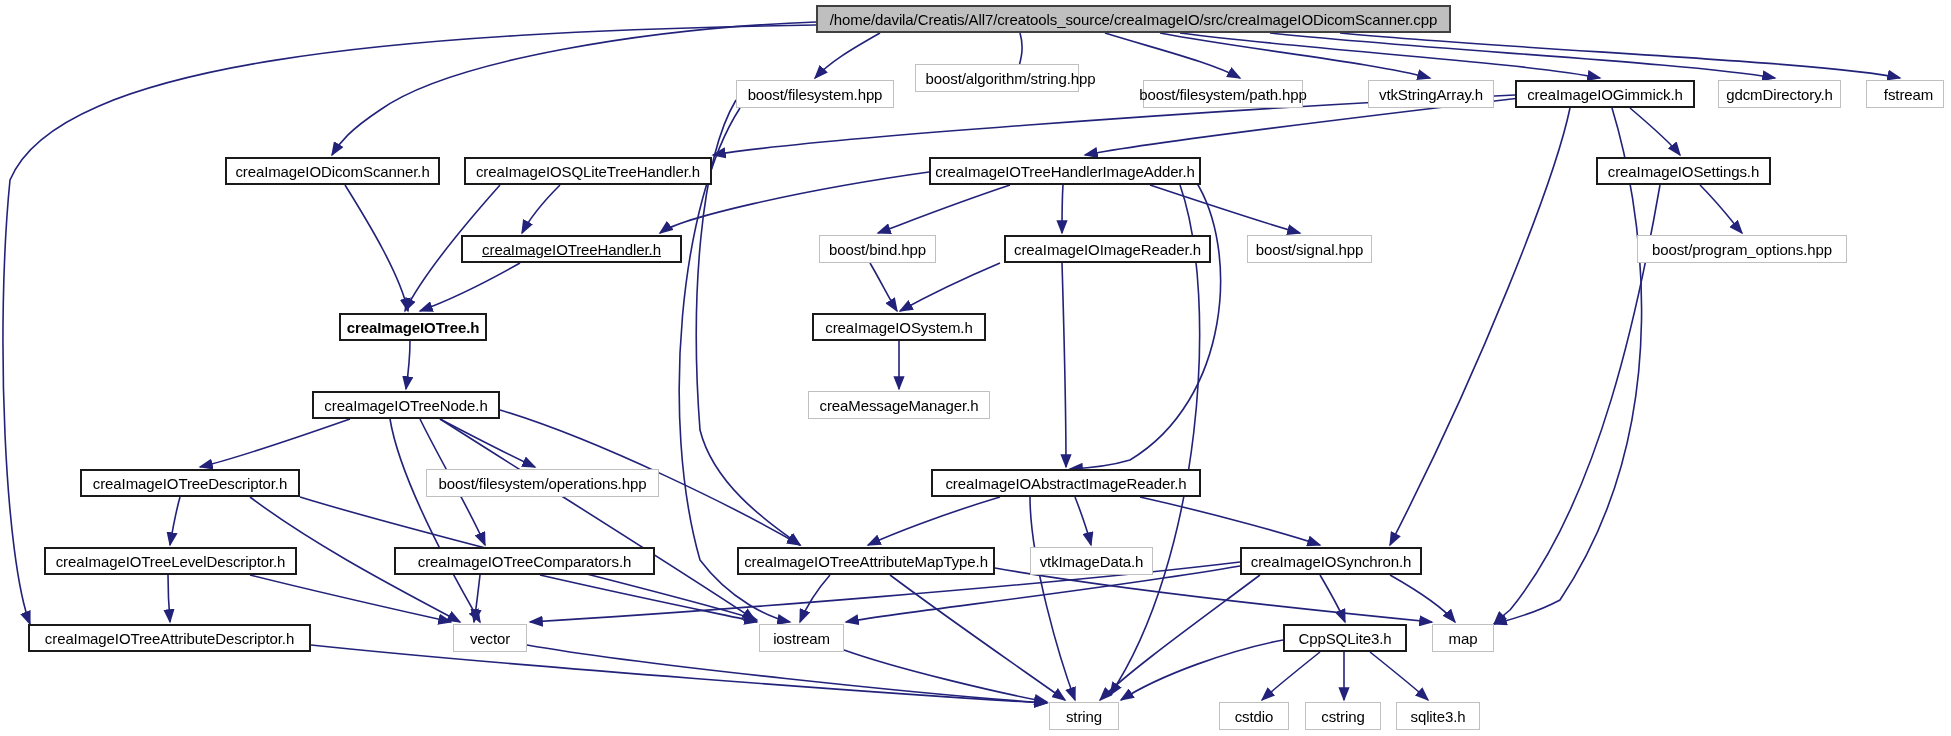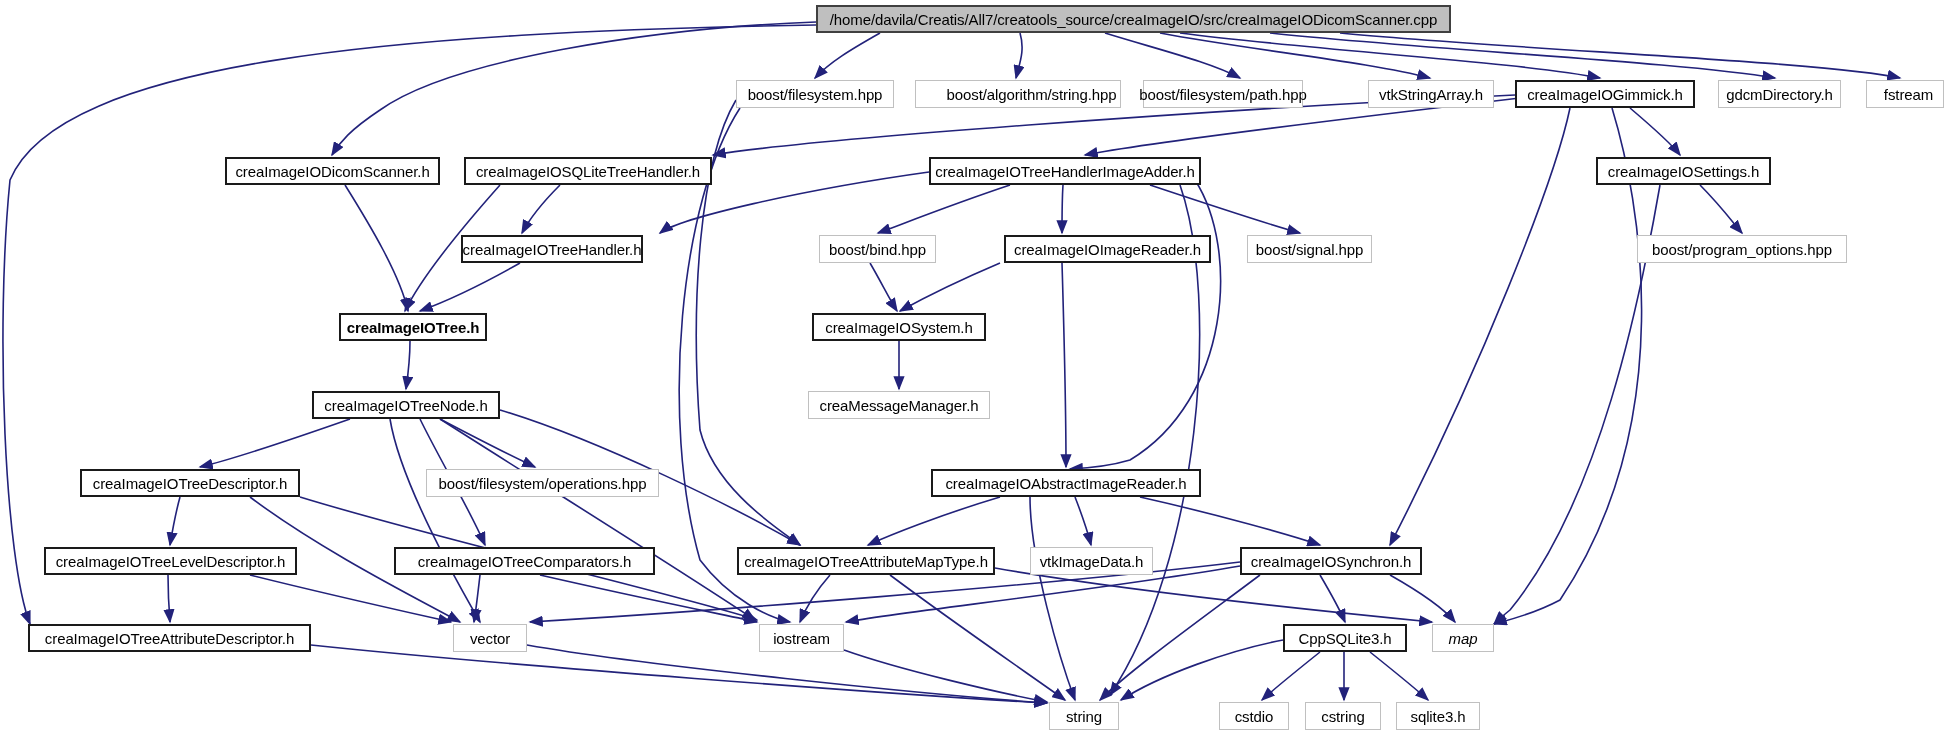--- a/index.html
+++ b/index.html
@@ -131,51 +131,51 @@
         <path d="M 1370,652 C 1390,668 1415,688 1428,700" fill="none" stroke="#22227a" stroke-width="1.6" marker-end="url(#arrowhead)"></path>
         <path d="M 1283,640 C 1230,650 1160,675 1121,700" fill="none" stroke="#22227a" stroke-width="1.6" marker-end="url(#arrowhead)"></path>
         <path d="M 527,645 C 640,665 930,695 1047,703" fill="none" stroke="#22227a" stroke-width="1.6" marker-end="url(#arrowhead)"></path>
         <path d="M 844,650 C 900,670 1000,693 1047,702" fill="none" stroke="#22227a" stroke-width="1.6" marker-end="url(#arrowhead)"></path>
       </g>
   </svg>
 
   <div id="node-layer">
       <div class="node root" style="left: 816px; top: 5px; width: 635px; height: 28px;">/home/davila/Creatis/All7/creatools_source/creaImageIO/src/creaImageIODicomScanner.cpp</div>
       <div class="node" style="left: 736px; top: 80px; width: 158px; height: 28px;">boost/filesystem.hpp</div>
-      <div class="node" style="left: 915px; top: 80px; width: 206px; height: 28px; padding-left: 36px;">boost/algorithm/string.hpp</div>
+      <div class="node" style="left: 915px; top: 64px; width: 164px; height: 28px; padding-left: 36px;">boost/algorithm/string.hpp</div>
       <div class="node" style="left: 1143px; top: 80px; width: 160px; height: 28px;">boost/filesystem/path.hpp</div>
       <div class="node" style="left: 1368px; top: 80px; width: 126px; height: 28px;">vtkStringArray.h</div>
       <div class="node strong" style="left: 1515px; top: 80px; width: 180px; height: 28px;">creaImageIOGimmick.h</div>
       <div class="node" style="left: 1718px; top: 80px; width: 123px; height: 28px;">gdcmDirectory.h</div>
       <div class="node" style="left: 1866px; top: 80px; width: 78px; height: 28px; padding-left: 16px;">fstream</div>
       <div class="node strong" style="left: 225px; top: 157px; width: 215px; height: 28px;">creaImageIODicomScanner.h</div>
       <div class="node strong" style="left: 464px; top: 157px; width: 248px; height: 28px;">creaImageIOSQLiteTreeHandler.h</div>
       <div class="node strong" style="left: 929px; top: 157px; width: 272px; height: 28px;">creaImageIOTreeHandlerImageAdder.h</div>
       <div class="node strong" style="left: 1596px; top: 157px; width: 175px; height: 28px;">creaImageIOSettings.h</div>
-      <div class="node strong" style="left: 461px; top: 235px; width: 182px; height: 28px;">creaImageIOTreeHandler.h</div>
+      <div class="node strong" style="left: 461px; top: 235px; width: 221px; height: 28px; text-decoration: underline;">creaImageIOTreeHandler.h</div>
       <div class="node" style="left: 819px; top: 235px; width: 117px; height: 28px;">boost/bind.hpp</div>
       <div class="node strong" style="left: 958px; top: 235px; width: 207px; height: 28px; margin-left: 46px;">creaImageIOImageReader.h</div>
       <div class="node" style="left: 1247px; top: 235px; width: 125px; height: 28px;">boost/signal.hpp</div>
       <div class="node" style="left: 1637px; top: 235px; width: 210px; height: 28px;">boost/program_options.hpp</div>
       <div class="node strong" style="left: 339px; top: 313px; width: 148px; height: 28px; font-weight: bold;">creaImageIOTree.h</div>
       <div class="node strong" style="left: 812px; top: 313px; width: 174px; height: 28px;">creaImageIOSystem.h</div>
       <div class="node strong" style="left: 312px; top: 391px; width: 188px; height: 28px;">creaImageIOTreeNode.h</div>
       <div class="node" style="left: 808px; top: 391px; width: 182px; height: 28px;">creaMessageManager.h</div>
       <div class="node strong" style="left: 80px; top: 469px; width: 220px; height: 28px;">creaImageIOTreeDescriptor.h</div>
       <div class="node" style="left: 426px; top: 469px; width: 233px; height: 28px;">boost/filesystem/operations.hpp</div>
       <div class="node strong" style="left: 931px; top: 469px; width: 270px; height: 28px;">creaImageIOAbstractImageReader.h</div>
       <div class="node strong" style="left: 44px; top: 547px; width: 253px; height: 28px;">creaImageIOTreeLevelDescriptor.h</div>
       <div class="node strong" style="left: 394px; top: 547px; width: 261px; height: 28px;">creaImageIOTreeComparators.h</div>
       <div class="node strong" style="left: 737px; top: 547px; width: 258px; height: 28px;">creaImageIOTreeAttributeMapType.h</div>
       <div class="node" style="left: 1030px; top: 547px; width: 123px; height: 28px;">vtkImageData.h</div>
       <div class="node strong" style="left: 1240px; top: 547px; width: 182px; height: 28px;">creaImageIOSynchron.h</div>
       <div class="node strong" style="left: 28px; top: 624px; width: 283px; height: 28px;">creaImageIOTreeAttributeDescriptor.h</div>
       <div class="node" style="left: 453px; top: 624px; width: 74px; height: 28px;">vector</div>
       <div class="node" style="left: 759px; top: 624px; width: 85px; height: 28px;">iostream</div>
       <div class="node strong" style="left: 1283px; top: 624px; width: 124px; height: 28px;">CppSQLite3.h</div>
-      <div class="node" style="left: 1432px; top: 624px; width: 62px; height: 28px; font-style: italic;">map</div>
+      <div class="node" style="left: 1432px; top: 624px; width: 62px; height: 28px;">map</div>
       <div class="node" style="left: 1049px; top: 702px; width: 70px; height: 28px;">string</div>
       <div class="node" style="left: 1219px; top: 702px; width: 70px; height: 28px;">cstdio</div>
       <div class="node" style="left: 1305px; top: 702px; width: 76px; height: 28px;">cstring</div>
       <div class="node" style="left: 1396px; top: 702px; width: 84px; height: 28px;">sqlite3.h</div>
     </div>
 
 </div>
 
 </body></html>

